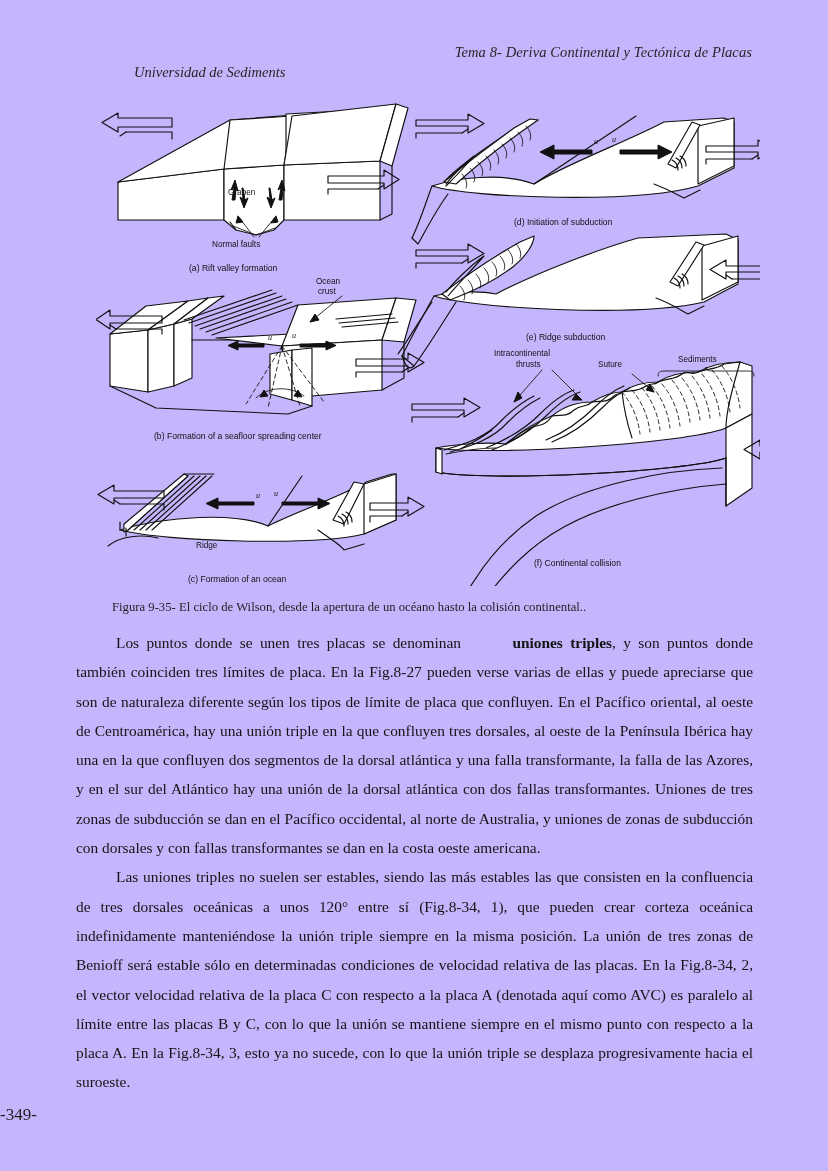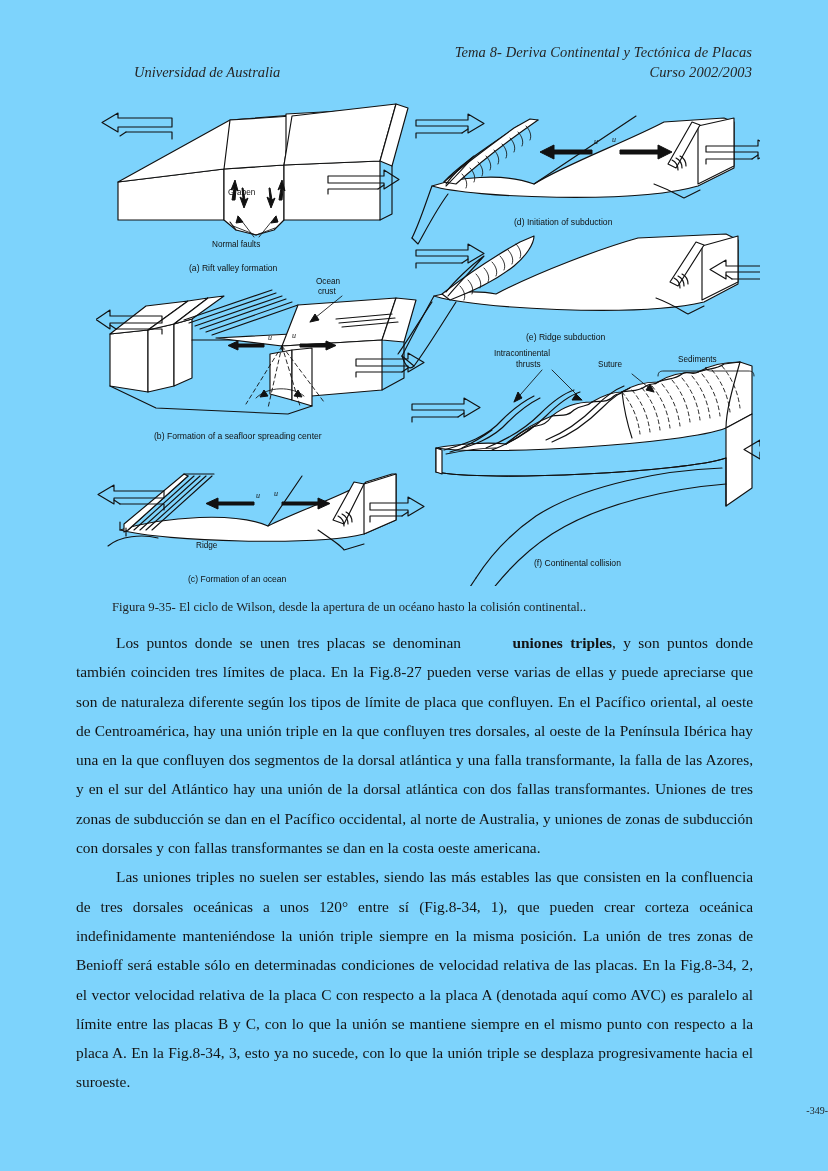--- a/index.html
+++ b/index.html
@@ -14,21 +14,21 @@
     font-family: "Liberation Serif", "DejaVu Serif", serif;
     color: #1a1a1a;
     overflow: hidden;
   }
 
   .page {
     position: absolute;
     inset: 0;
     width: 828px;
     height: 1171px;
-    background: #7dd3fc;
+    background: #c4b5fd;
   }
 
   
   .header {
     position: absolute;
     left: 76px;
     top: 42px;
     width: 676px;
     height: 46px;
   }
@@ -93,36 +93,35 @@
   }
   .body-text p.gap { }
   .body-text b { font-weight: bold; margin-left: 44px; }
 
   
   .folio {
     position: absolute;
     left: 0;
     top: 1105px;
     width: 828px;
-    text-align: right;
-    font-size: 10px;
+    text-align: left;
+    font-size: 17px;
     color: #1f1f1f;
   }
 </style>
 </head>
 <body>
 
 <div class="page">
 
   <div class="header">
     <div class="header-right">
       <div>Tema 8- Deriva Continental y Tectónica de Placas</div>
-      <div>Curso 2002/2003</div>
     </div>
-    <div class="header-left">Universidad de Australia</div>
+    <div class="header-left">Universidad de Sediments</div>
   </div>
 
   <div class="figure-block">
     <svg class="fig-svg" width="664" height="490" viewBox="0 0 664 490" xmlns="http://www.w3.org/2000/svg">
       <defs>
         <style>
           .ln   { fill:none; stroke:#111; stroke-width:1.15; stroke-linejoin:round; stroke-linecap:round; }
           .lnf  { fill:#fff; stroke:#111; stroke-width:1.15; stroke-linejoin:round; stroke-linecap:round; }
           .thin { fill:none; stroke:#111; stroke-width:.85; stroke-linecap:round; }
           .dash { fill:none; stroke:#111; stroke-width:.9; stroke-dasharray:4 3.2; stroke-linecap:round; }

